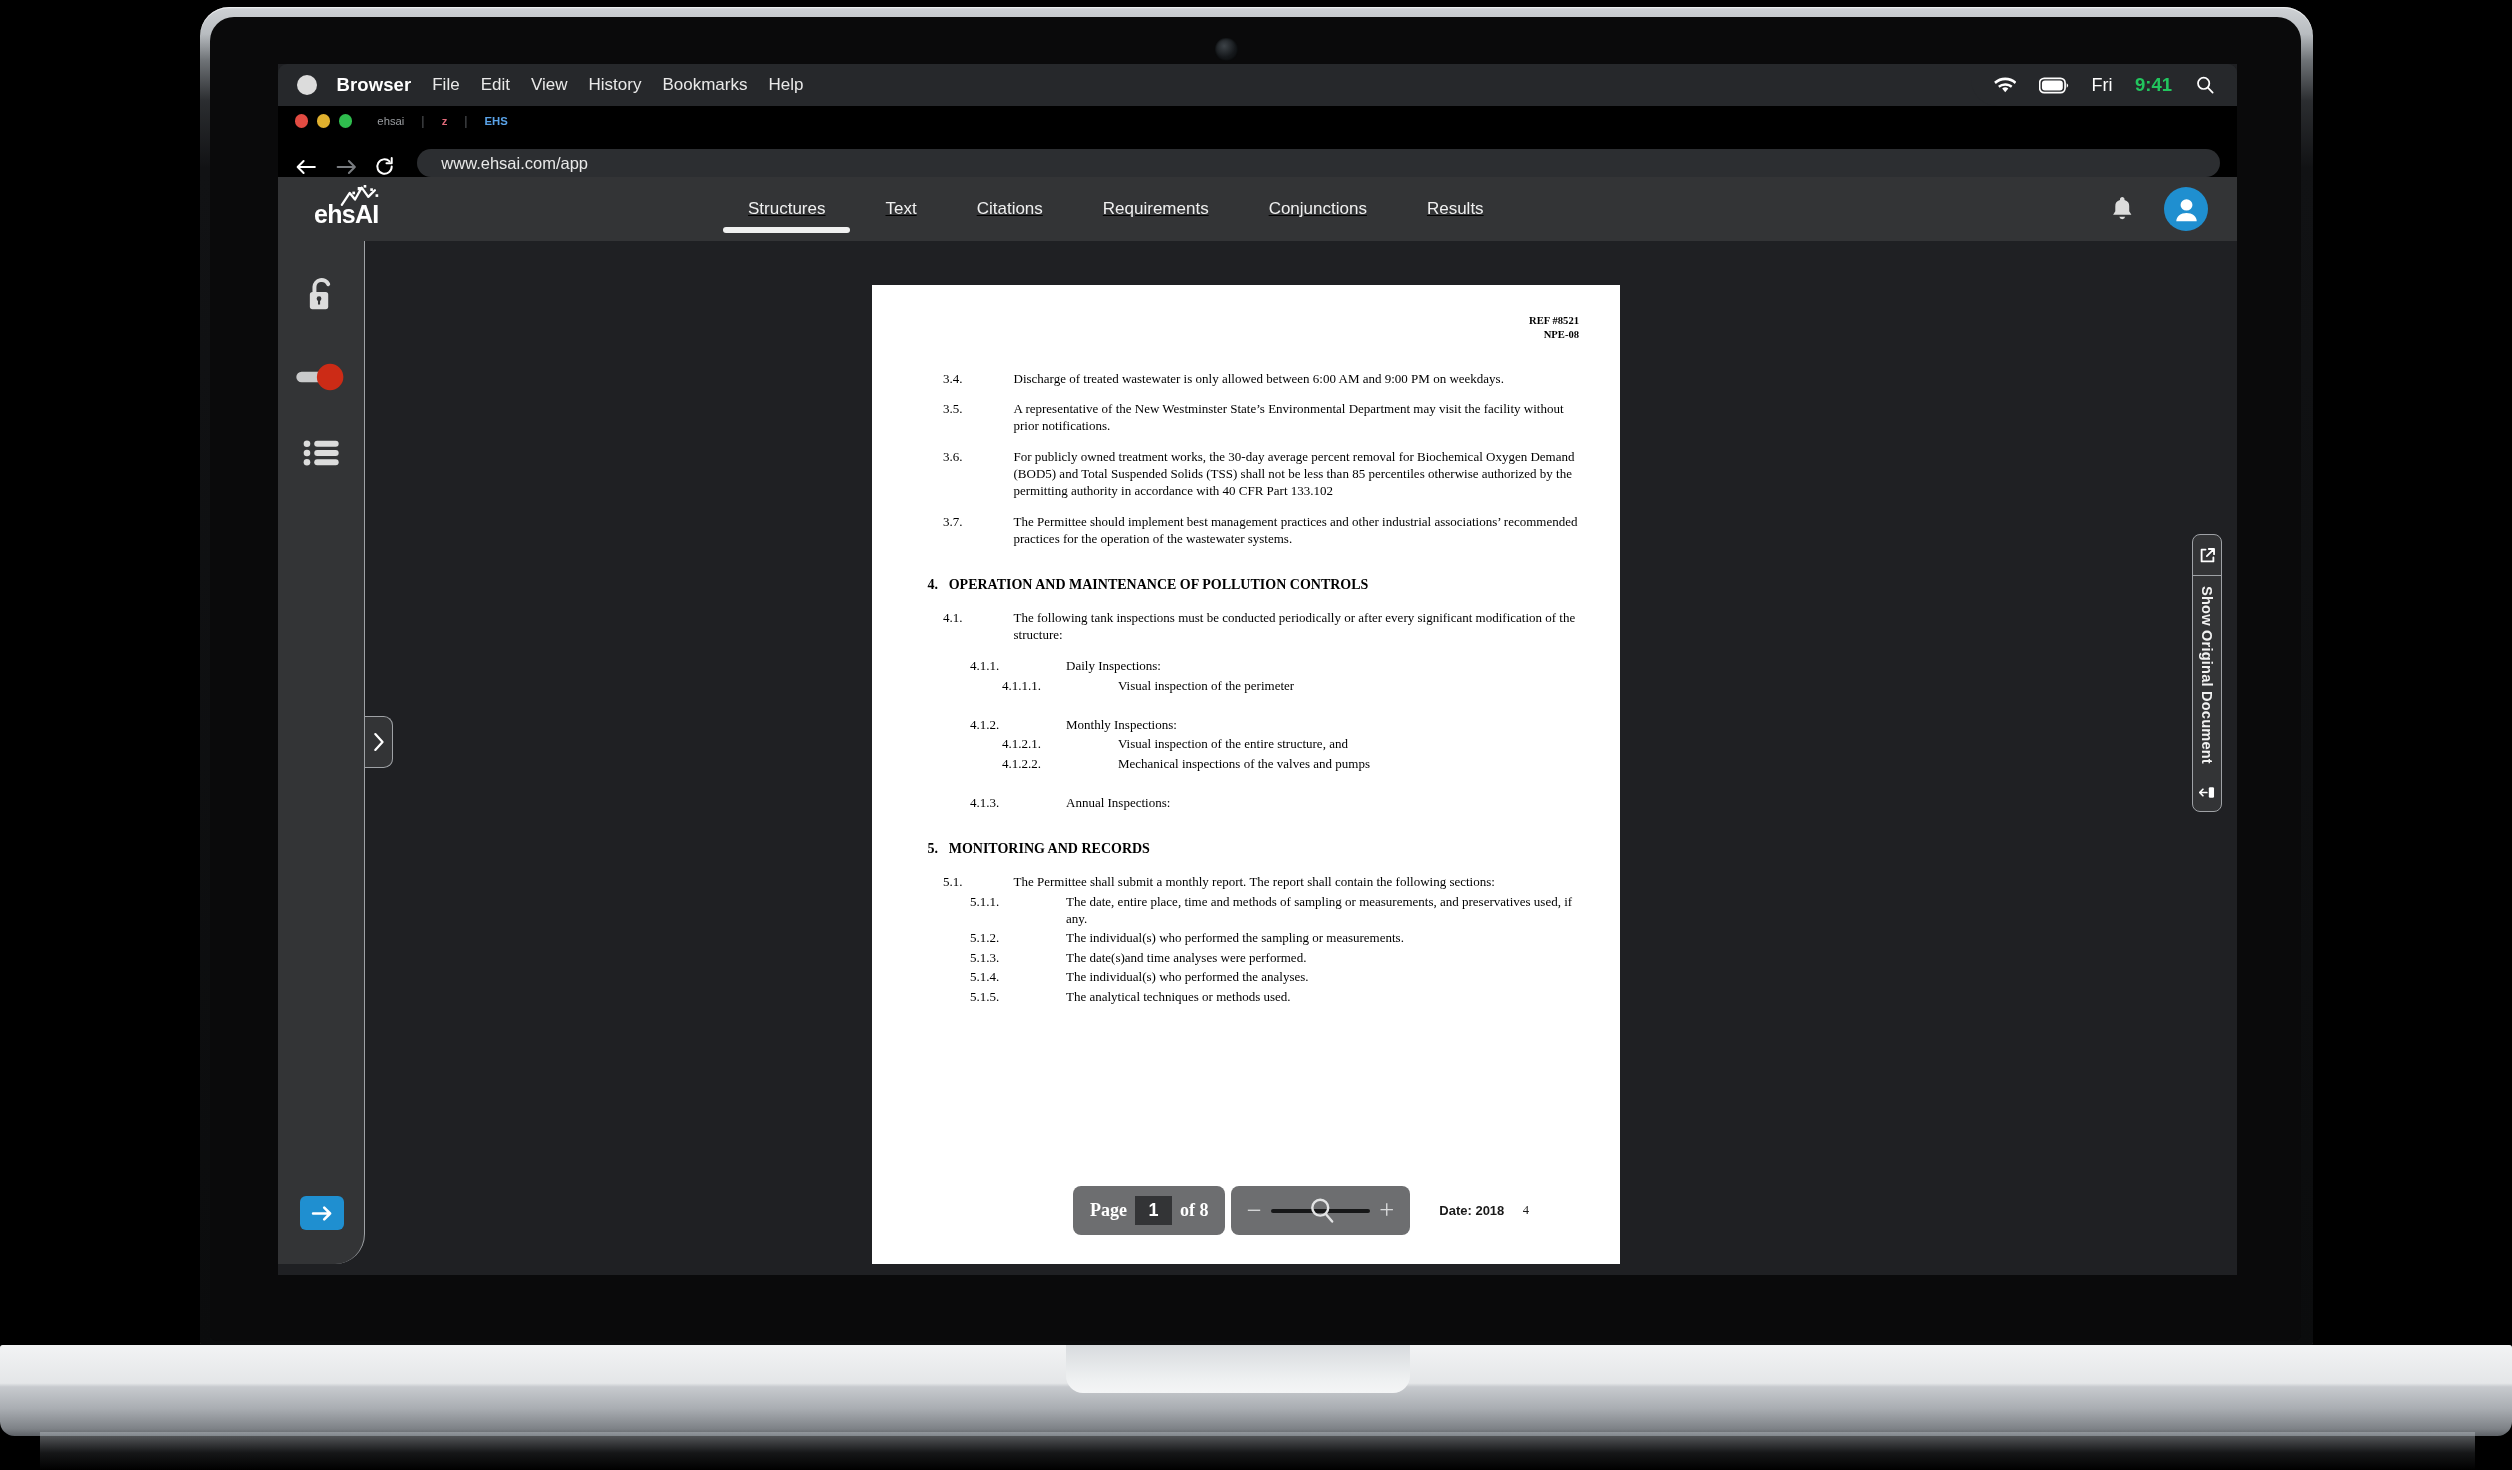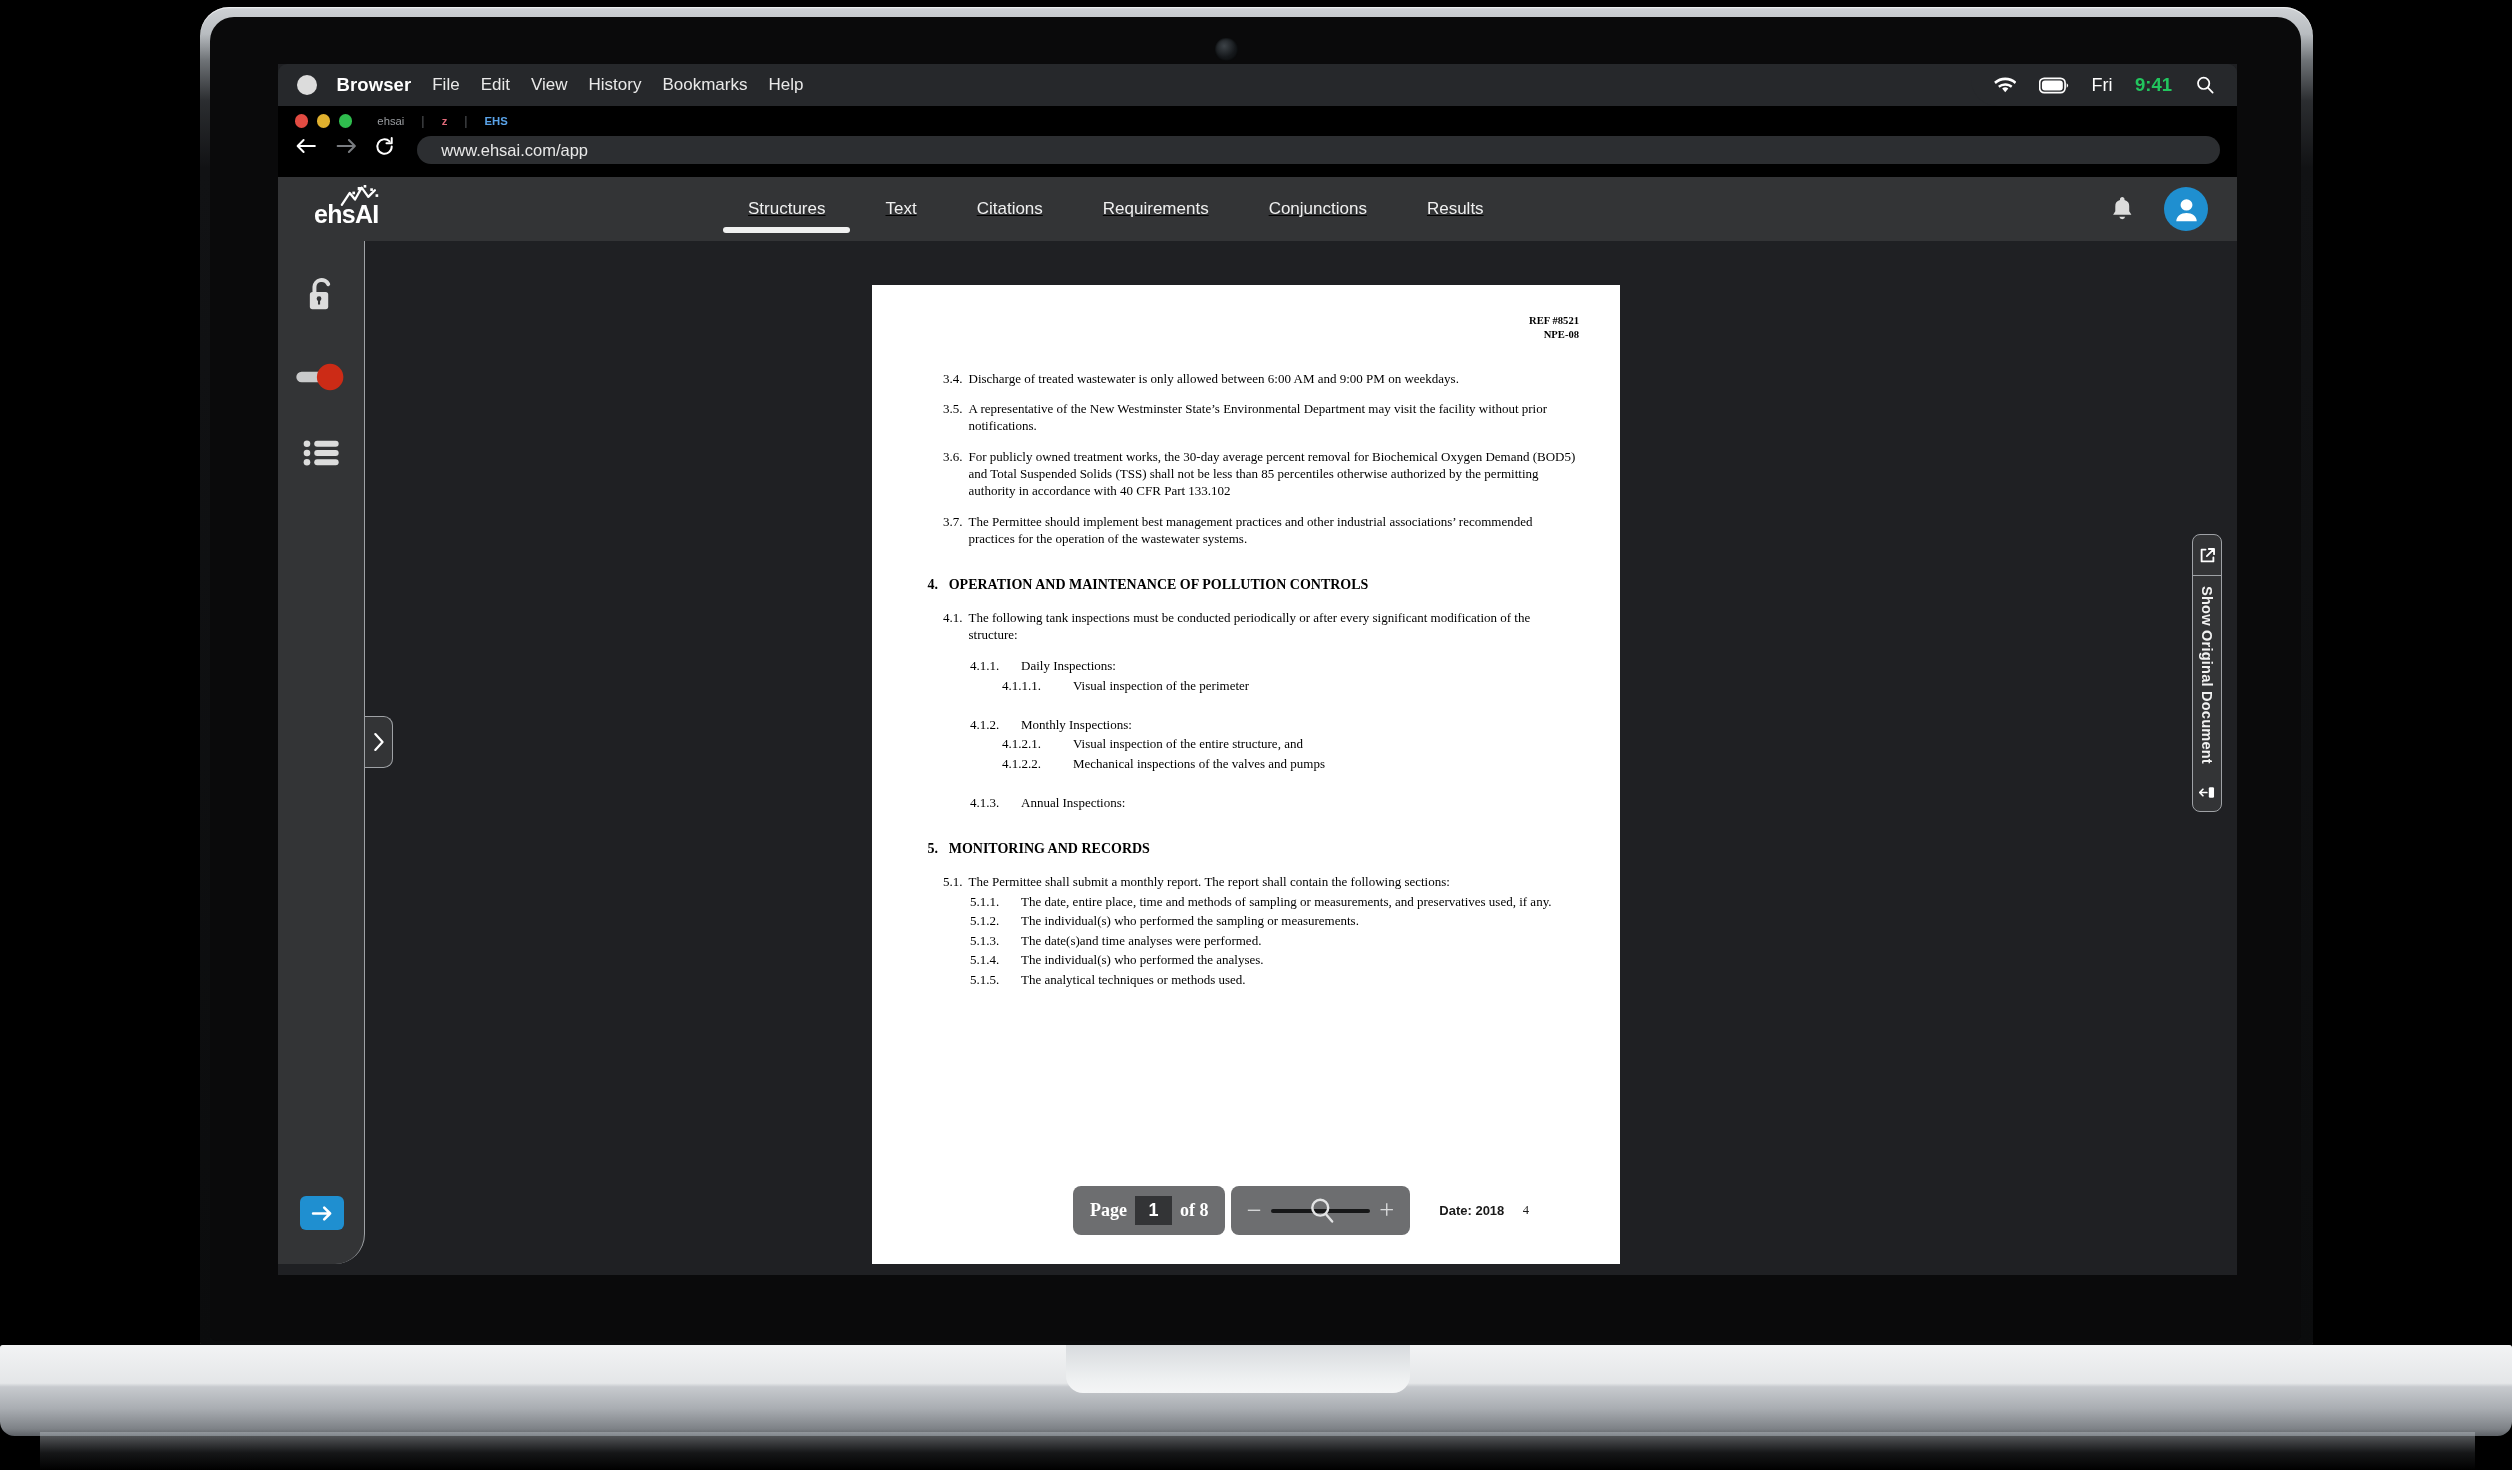--- a/index.html
+++ b/index.html
@@ -103,21 +103,21 @@
   .tl.r { background: #e24b42; }
   .tl.y { background: #e0b02e; }
   .tl.g { background: #2fbd4e; }
   .tab-label { font-size: 11.3px; margin-left: 17px; }
   .tab-label.a { color: #9a9da1; }
   .tab-label.b { color: #e06b7a; font-weight: bold; }
   .tab-label.c { color: #5aa3e8; font-weight: bold; }
   .tab-sep { color: #55585c; margin-left: 17px; font-size: 12.6px; }
 
   .urlbar {
-    height: 41px; display: flex; align-items: flex-start; padding: 0 17px;
+    height: 41px; display: flex; align-items: flex-end; padding: 0 17px;
     background: #000;
   }
   .nav-btn { margin-right: 17px; cursor: pointer; }
   .url-field {
     flex: 1; height: 28px;
     background: #2c2e31; border-radius: 14px;
     display: flex; align-items: center; padding-left: 24px;
     color: #e8e8e8; font-size: 16.5px; margin-left: 5.3px;
   }
 
@@ -199,21 +199,21 @@
     color: #000;
     font-family: "Liberation Serif", serif;
     padding: 29px 41px 0 41px;
     overflow: hidden;
   }
   .doc-ref { text-align: right; font-size: 10.6px; font-weight: bold; line-height: 1.35; }
 
   .doc-body { margin-top: 28px; }
   .cl { display: flex; font-size: 13px; line-height: 1.30; }
   .cl .num { flex: 0 0 auto; margin-right: 6px; }
-  .cl .txt { flex: 1 1 auto; }
+  .cl .txt { flex: 1 1 auto; margin-left: 45px; }
   .p-3 { margin-bottom: 14px; padding-left: 30px; }
   .hd {
     font-size: 14px; font-weight: bold; margin-top: 29px; margin-bottom: 17px;
     padding-left: 14.6px; display: flex;
   }
   .hd .num { margin-right: 10.6px; }
   .lv1 { padding-left: 30px; margin-bottom: 2.6px; }
   .lv2 { padding-left: 57px; margin-bottom: 2.6px; }
   .lv3 { padding-left: 89px; margin-bottom: 2.6px; }
   .lv2 .num { min-width: 45px; }

